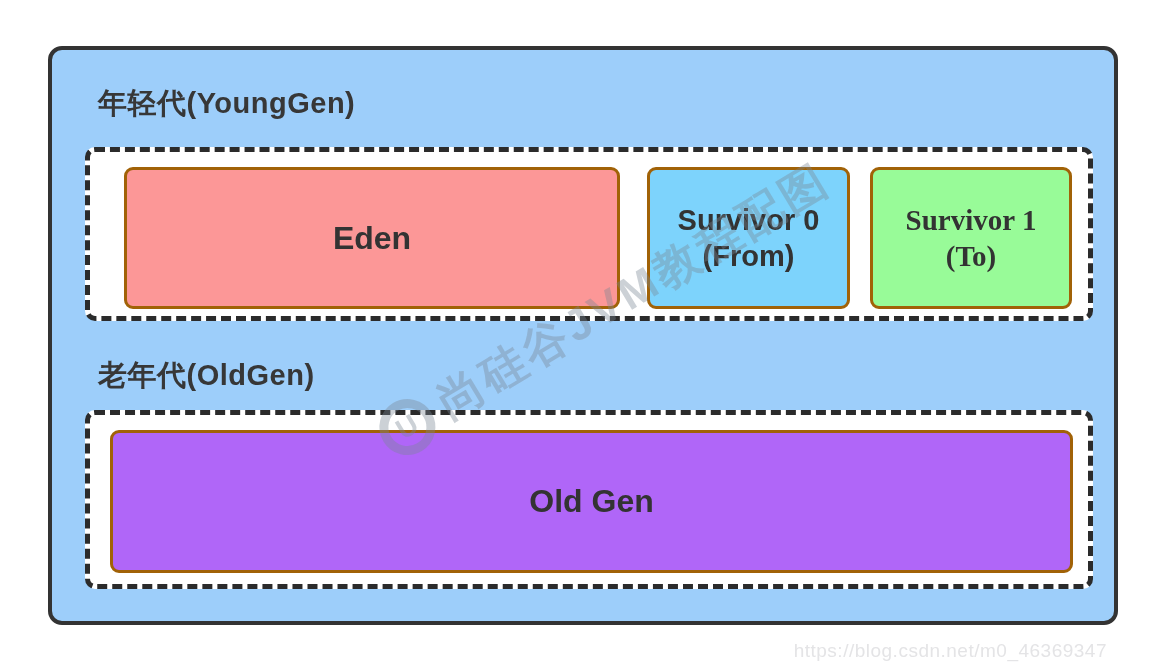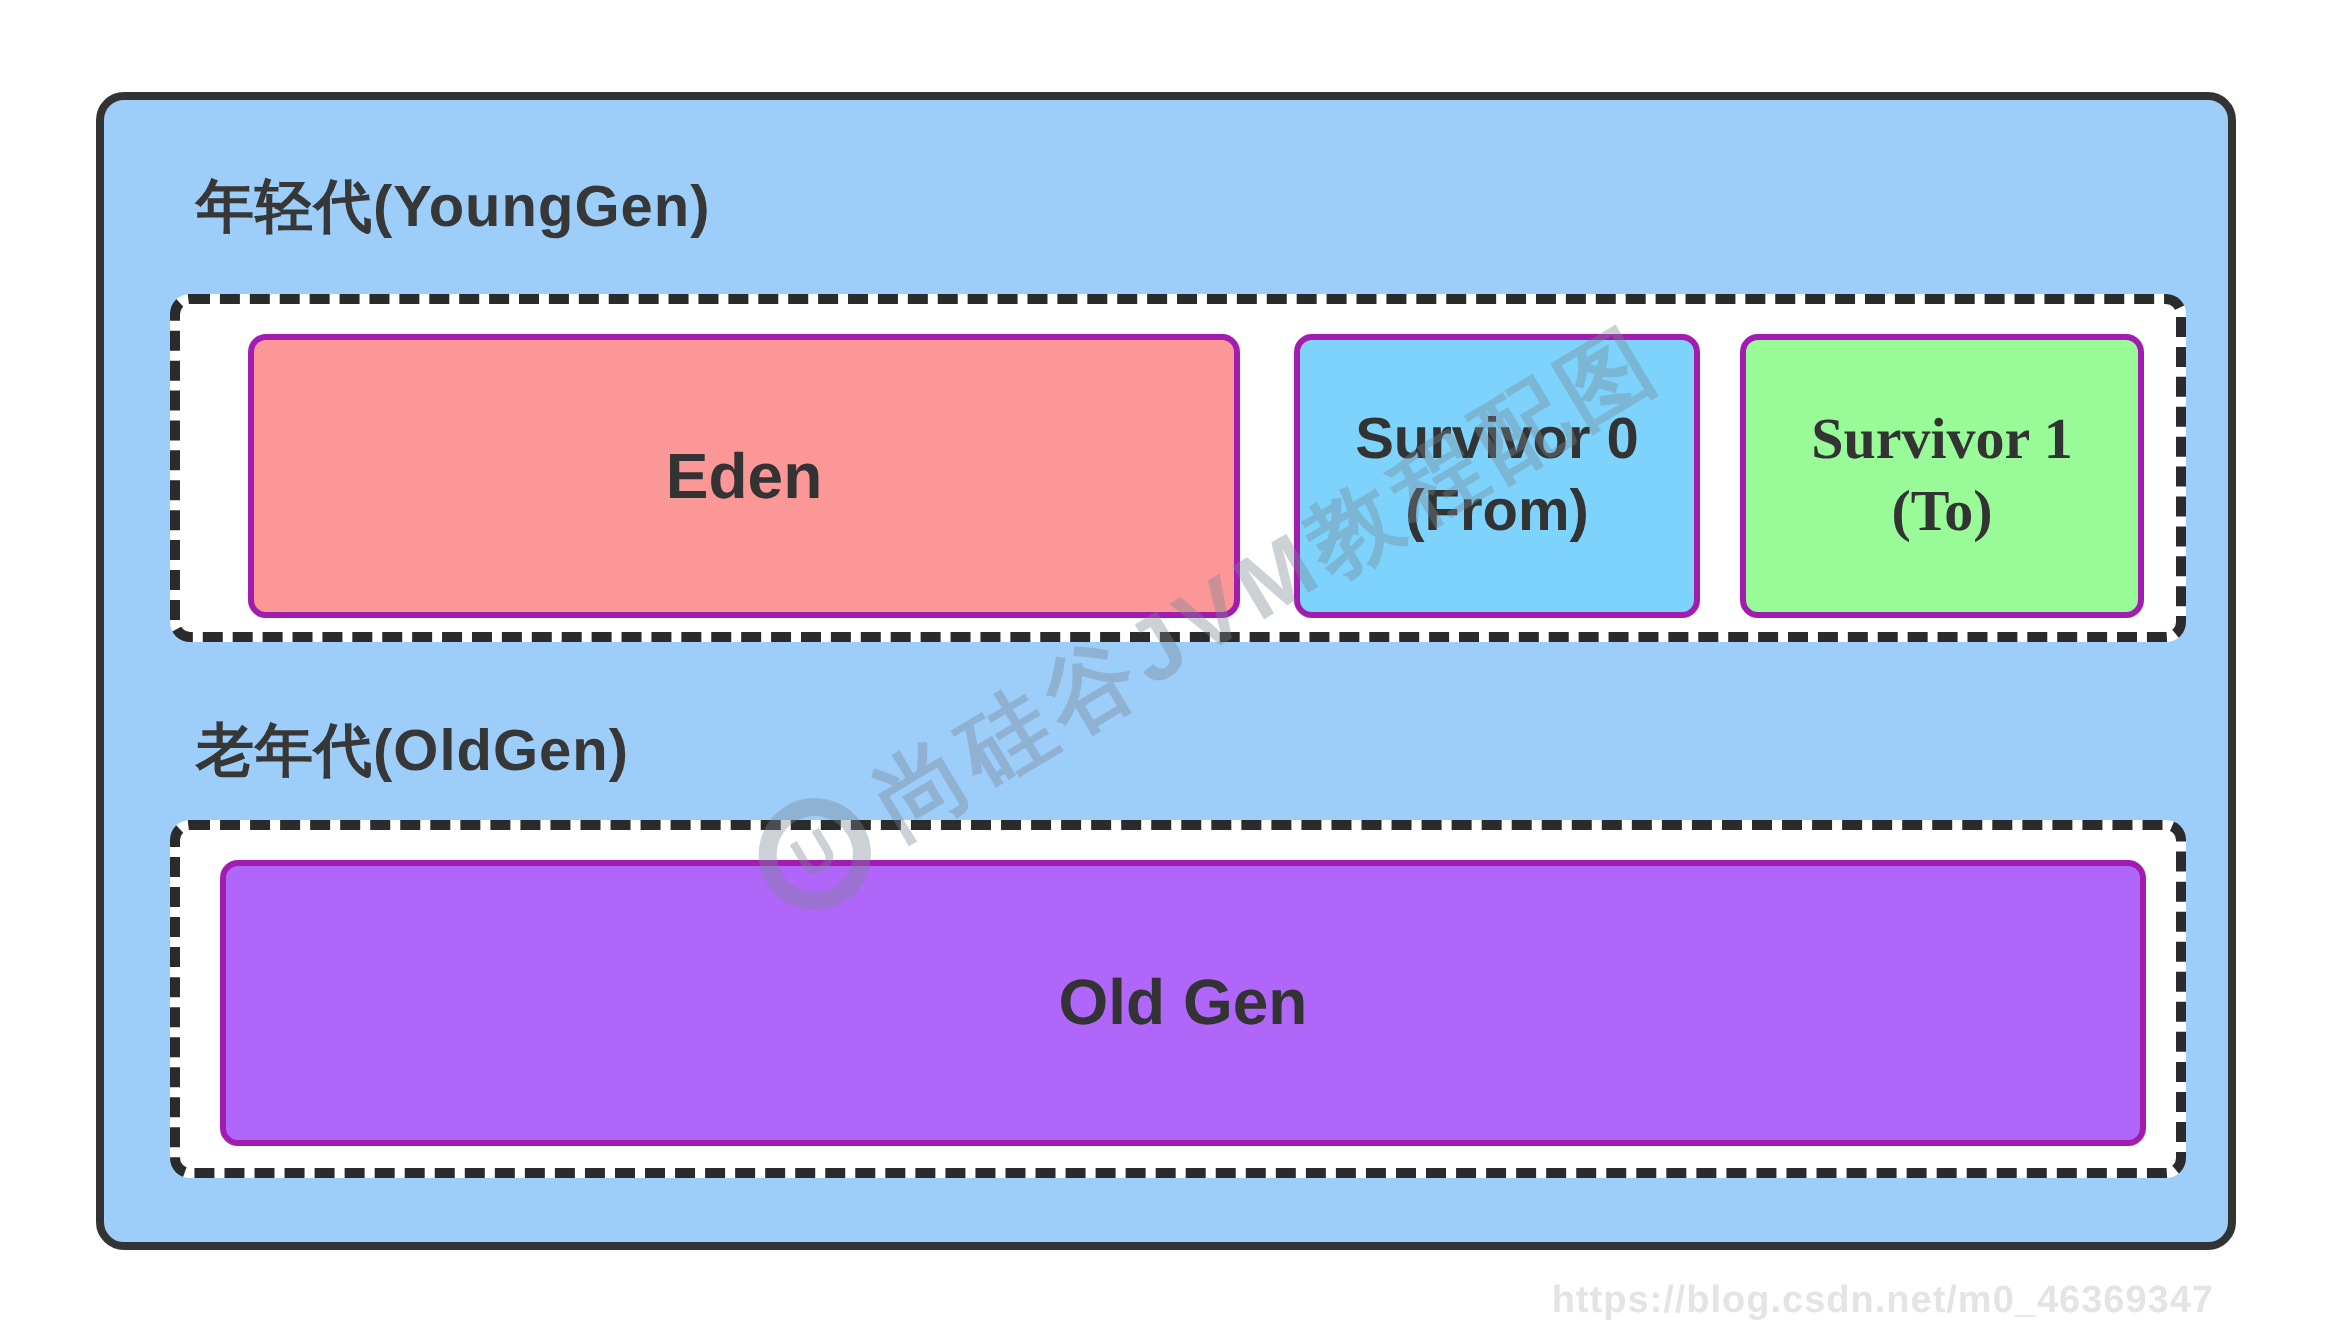--- a/index.html
+++ b/index.html
@@ -29,21 +29,21 @@
   .dashed-box {
     position: absolute;
     background: #ffffff;
     border: 5px dashed #2b2b2b;
     border-radius: 10px;
   }
   .dashed-young { left: 33px; top: 97px; width: 1008px; height: 174px; }
   .dashed-old   { left: 33px; top: 360px; width: 1008px; height: 179px; border-radius: 10px; }
   .region-box {
     position: absolute;
-    border: 3px solid #a21caf;
+    border: 3px solid #a16207;
     border-radius: 9px;
     display: flex; flex-direction: column;
     align-items: center; justify-content: center;
     color: #333333; font-weight: bold;
   }
   .eden-box {
     left: 34px; top: 15px; width: 496px; height: 142px;
     background: #fc9797; font-size: 32px;
   }
   .survivor0-box {
@@ -80,21 +80,20 @@
   .watermark-text {
     margin-left: 12px;
     font-size: 45px; font-weight: bold;
     letter-spacing: 4px;
   }
   .footer-url {
     position: absolute; right: 5px; top: 640px;
     font-size: 19px; color: #e4e4e6;
     letter-spacing: 0.5px;
     z-index: 6;
-    font-weight: bold;
   }
 </style>
 </head>
 <body>
 
 <div class="canvas">
 
   <div class="outer-box">
 
     <div class="section-label label-young">年轻代(YoungGen)</div>

